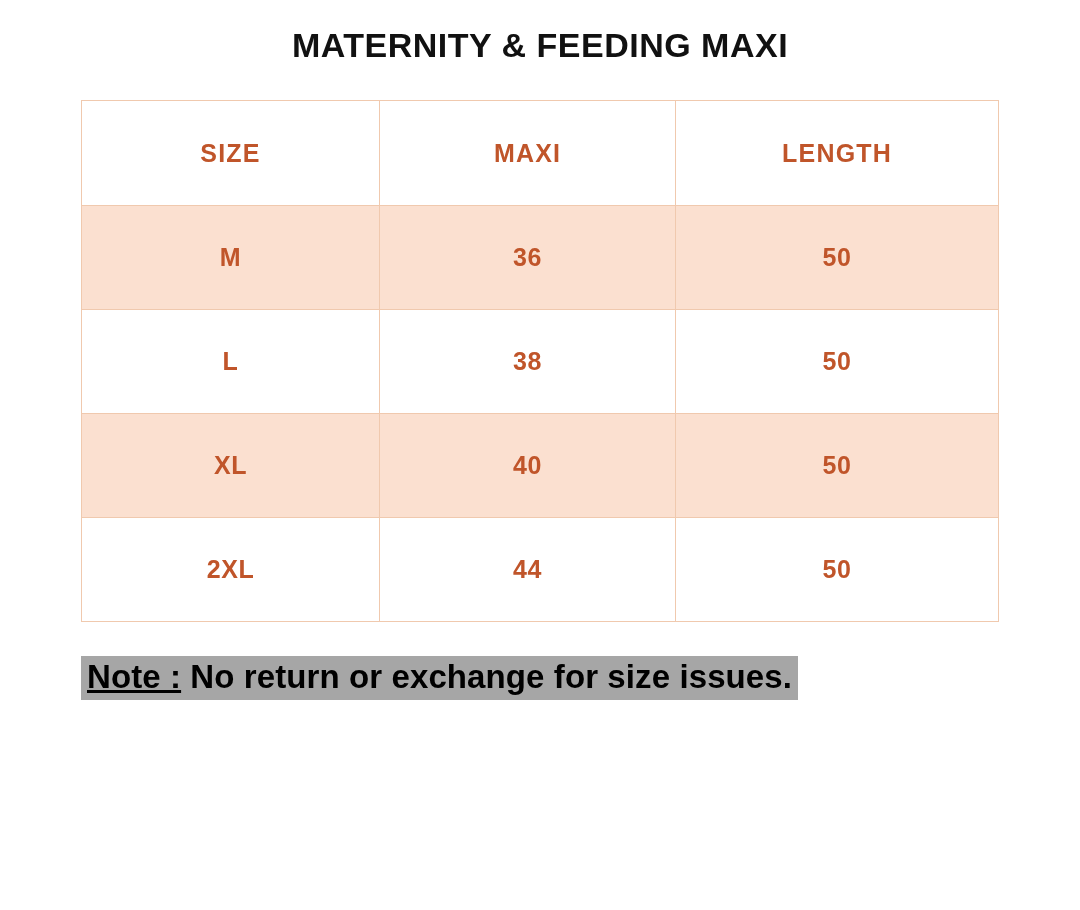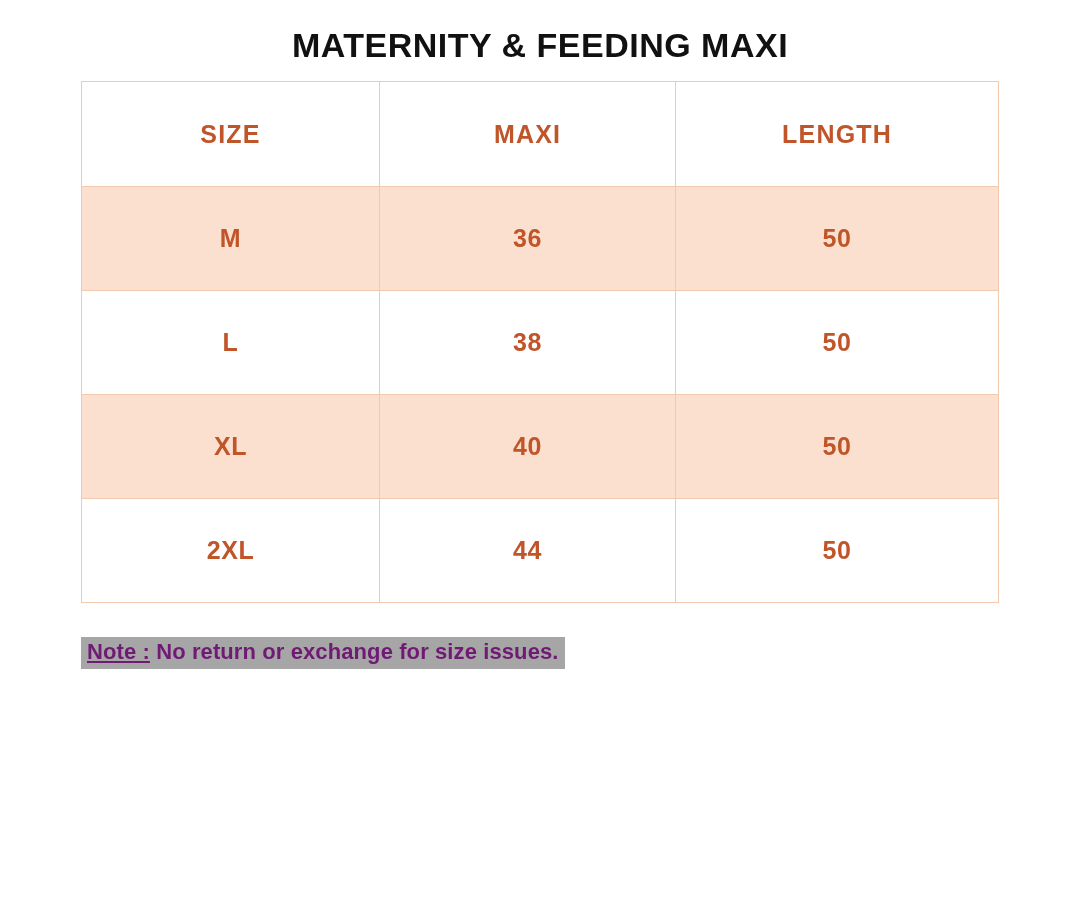--- a/index.html
+++ b/index.html
@@ -25,21 +25,21 @@
     text-align: center;
     font-size: 34px;
     font-weight: 700;
     letter-spacing: 0.5px;
     color: #111111;
     margin: 26px 0 0 0;
     padding: 0 40px;
     line-height: 1.15;
   }
   .table-wrap {
-    margin: 16px auto 0 auto;
+    margin: 35px auto 0 auto;
     width: 918px;
   }
   table.size-table {
     width: 100%;
     border-collapse: collapse;
     table-layout: fixed;
   }
   table.size-table td, table.size-table th {
     border: 1px solid #f0c9ae;
     text-align: center;
@@ -82,23 +82,23 @@
   }
   .note-row {
     width: 918px;
     margin: 34px auto 0 auto;
     box-sizing: border-box;
   }
   .note-highlight {
     display: inline-block;
     background: #a6a6a6;
     padding: 2px 6px 4px 6px;
-    font-size: 22px;
+    font-size: 33px;
     font-weight: 700;
-    color: #701a75;
+    color: #000000;
     letter-spacing: 0.1px;
   }
   .note-label {
     text-decoration: underline;
   }
 </style>
 </head>
 <body>
 
 <div class="page">

